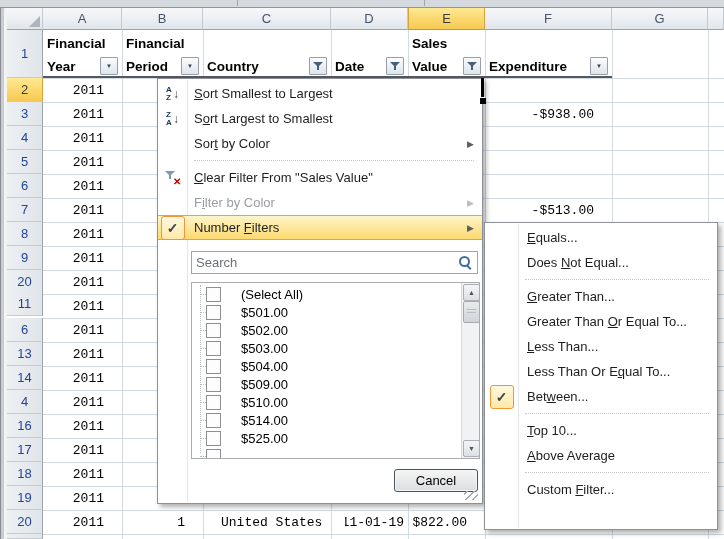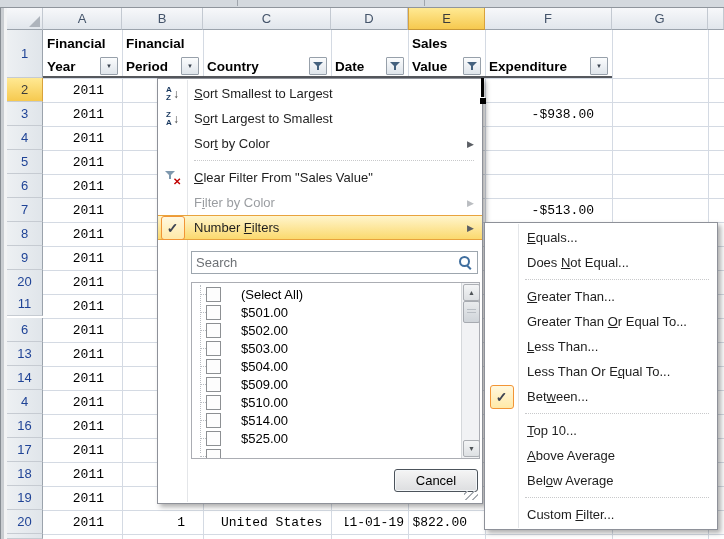--- a/index.html
+++ b/index.html
@@ -429,24 +429,20 @@
         </div>
         <div class="msep"></div>
         <div class="mi">
           <div class="micon"></div>
           <span class="mlabel"><u>T</u>op 10...</span>
         </div>
         <div class="mi">
           <div class="micon"></div>
           <span class="mlabel"><u>A</u>bove Average</span>
         </div>
-        <div class="mi">
-          <div class="micon"></div>
-          <span class="mlabel">Bel<u>o</u>w Average</span>
-        </div>
         <div class="msep"></div>
         <div class="mi">
           <div class="micon"></div>
           <span class="mlabel">Custom <u>F</u>ilter...</span>
         </div>
       </div>
   </div>
 </div>
 
 </body></html>

